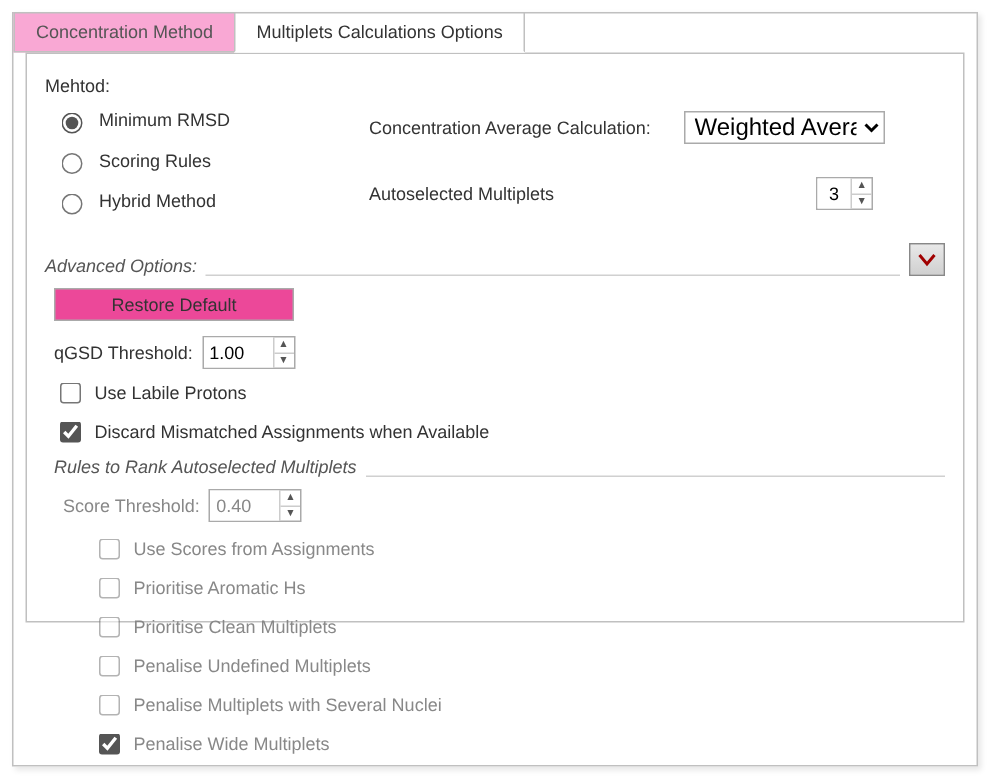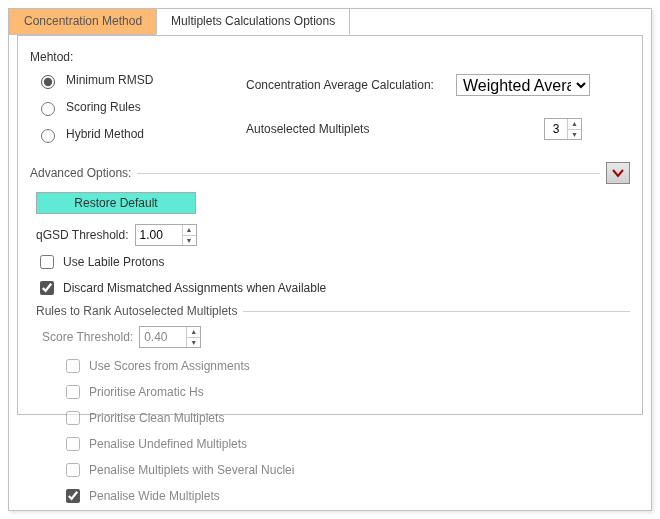--- a/index.html
+++ b/index.html
@@ -20,21 +20,21 @@
     box-shadow: 2px 2px 4px rgba(0,0,0,0.1);
   }
   .tabs {
     display: flex;
     position: relative;
     top: -1px;
   }
   .tab {
     padding: 5px 14px 6px;
     border: 1px solid #c0c0c0;
-    background: #fdba74;
+    background: #f9a8d4;
     cursor: pointer;
     position: relative;
     margin-right: -1px;
   }
   .tab.active {
     background: #fff;
     border-bottom: 1px solid #fff;
     z-index: 2;
   }
   .tab.inactive {
@@ -118,23 +118,24 @@
     cursor: pointer;
   }
   .spin-btns div:first-child { border-bottom: 1px solid #ccc; }
   .two-col {
     display: flex;
     align-items: center;
     margin-top: 6px;
   }
   .fieldset-line {
     display: flex;
-    align-items: center;
+    align-items: flex-end;
     margin-top: 18px;
     position: relative;
+    font-style: italic;
   }
   .fieldset-line .legend {
     color: #555;
     padding-right: 6px;
     white-space: nowrap;
   }
   .fieldset-line .line {
     flex: 1;
     border-top: 1px solid #d0d0d0;
     height: 0;
@@ -148,21 +149,21 @@
     display: flex;
     align-items: center;
     justify-content: center;
     cursor: pointer;
   }
   .expand-btn svg { width: 12px; height: 10px; }
   .btn {
     display: inline-block;
     padding: 3px 24px;
     border: 1px solid #aaa;
-    background: #5eead4;
+    background: #ec4899;
     cursor: pointer;
     text-align: center;
     min-width: 160px;
   }
   .indent { margin-left: 6px; }
   .indent2 { margin-left: 20px; }
   .cbx-row {
     display: flex;
     align-items: center;
     gap: 6px;

